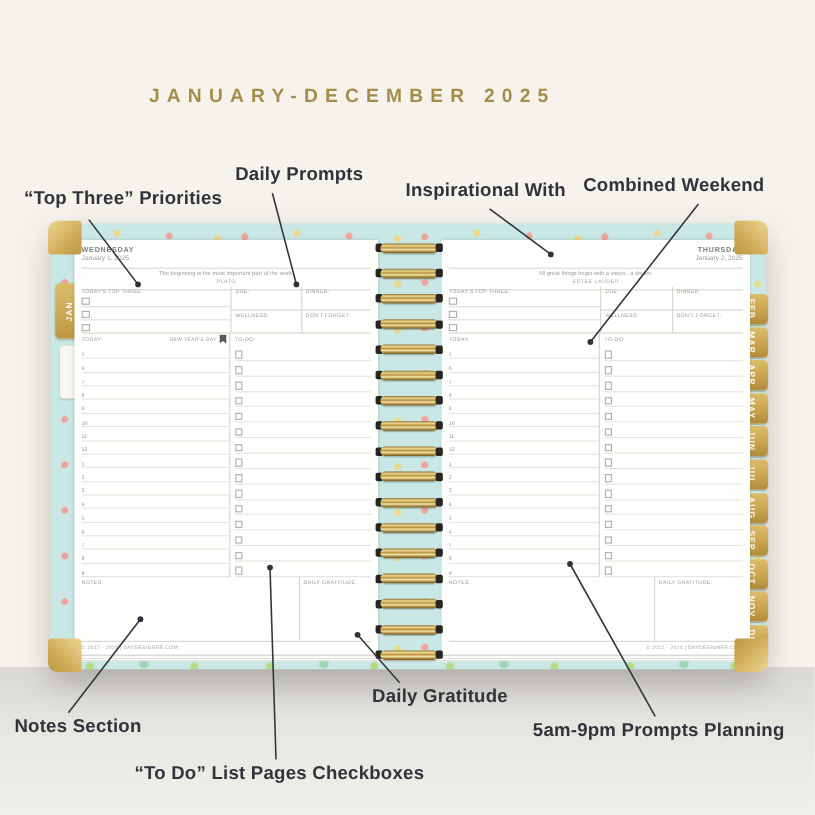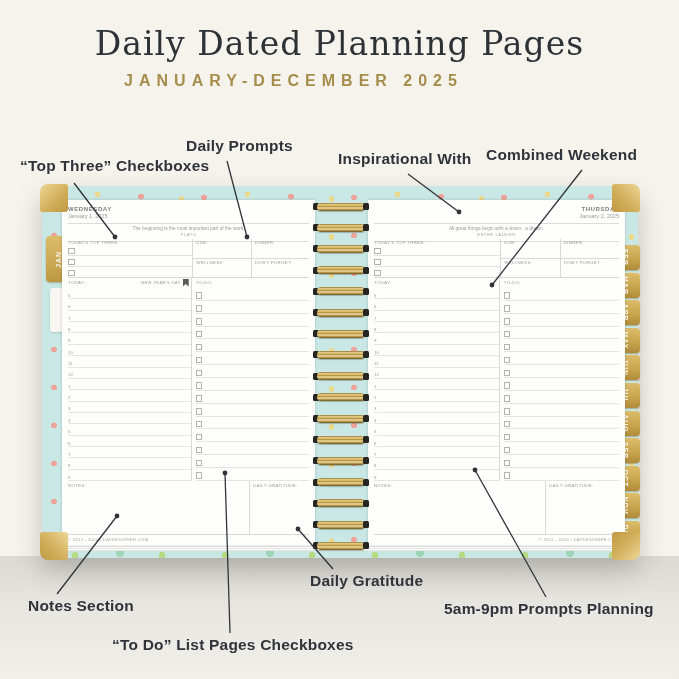--- a/index.html
+++ b/index.html
@@ -103,21 +103,20 @@
   .callout{position:absolute;font-size:15.5px;font-weight:700;color:#30343a;
            letter-spacing:.2px;white-space:nowrap;z-index:8;}
   svg.lines{position:absolute;inset:0;z-index:7;pointer-events:none;}
 </style>
 </head>
 <body>
 
 <div class="stage">
   <div class="floor"></div>
 
-  <div class="title">Daily Dated Planning Pages</div>
   <div class="subtitle">JANUARY-DECEMBER 2025</div>
 
   <div class="book">
     <div class="corner tl"></div>
     <div class="corner tr"></div>
     <div class="corner bl"></div>
     <div class="corner br"></div>
     <div class="page-stack"></div>
 
     <div class="tab-jan">
@@ -547,25 +546,25 @@
         </span>
         <span class="loop" style="top: 355.2px;">
           <i class="hole l"></i>
           <i class="wire"></i>
           <i class="hole r"></i>
         </span>
       </div>
   </div>
 
   <div id="callouts">
-      <div class="callout" style="left: 20px; top: 157px;">“Top Three” Checkboxes</div>
-      <div class="callout" style="left: 186px; top: 137px;">Daily Prompts</div>
+      <div class="callout" style="left: 20px; top: 157px;">“Top Three” Priorities</div>
+      <div class="callout" style="left: 196px; top: 137px;">Daily Prompts</div>
       <div class="callout" style="left: 338px; top: 150px;">Inspirational With</div>
       <div class="callout" style="left: 486px; top: 146px; text-align: center;">Combined Weekend</div>
-      <div class="callout" style="left: 28px; top: 597px;">Notes Section</div>
+      <div class="callout" style="left: 12px; top: 597px;">Notes Section</div>
       <div class="callout" style="left: 112px; top: 636px;">“To Do” List Pages Checkboxes</div>
       <div class="callout" style="left: 282px; top: 572px; margin-left: 28px;">Daily Gratitude</div>
       <div class="callout" style="left: 444px; top: 600px;">5am-9pm Prompts Planning</div>
     </div>
   <svg class="lines" id="callout-lines" width="679" height="679" viewBox="0 0 679 679">
       <line x1="74" y1="183" x2="115" y2="237" stroke="#30343a" stroke-width="1.3"></line>
       <circle cx="115" cy="237" r="2.4" fill="#30343a"></circle>
       <line x1="227" y1="161" x2="247" y2="237" stroke="#30343a" stroke-width="1.3"></line>
       <circle cx="247" cy="237" r="2.4" fill="#30343a"></circle>
       <line x1="408" y1="174" x2="459" y2="212" stroke="#30343a" stroke-width="1.3"></line>

